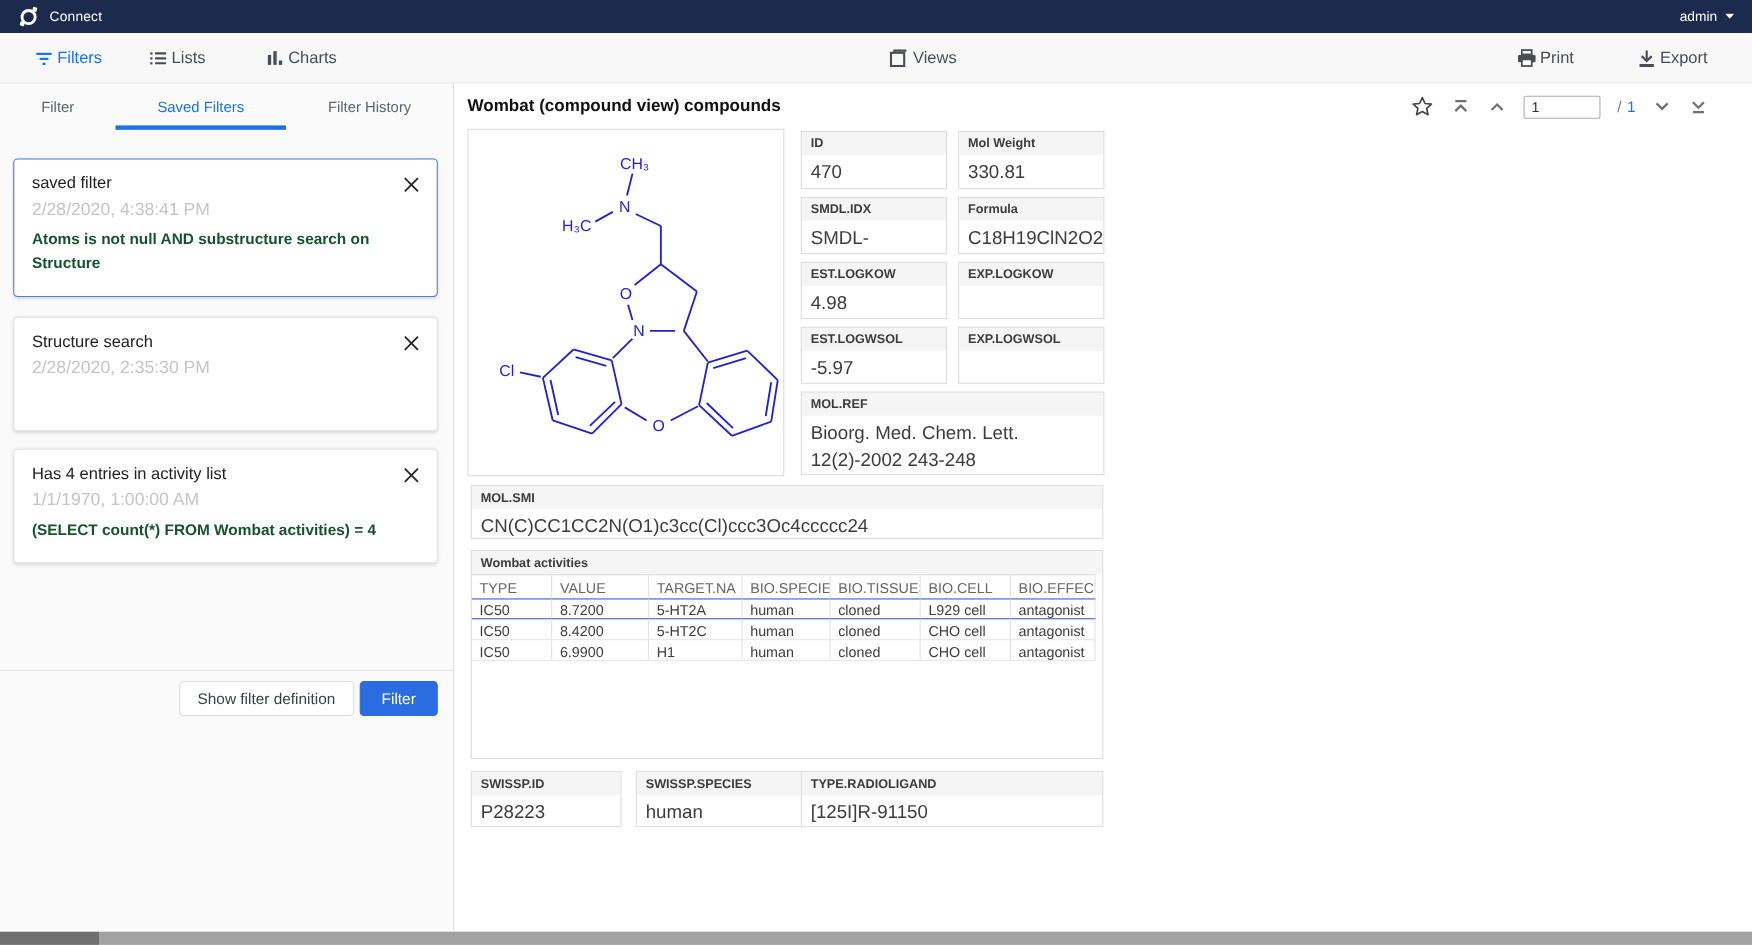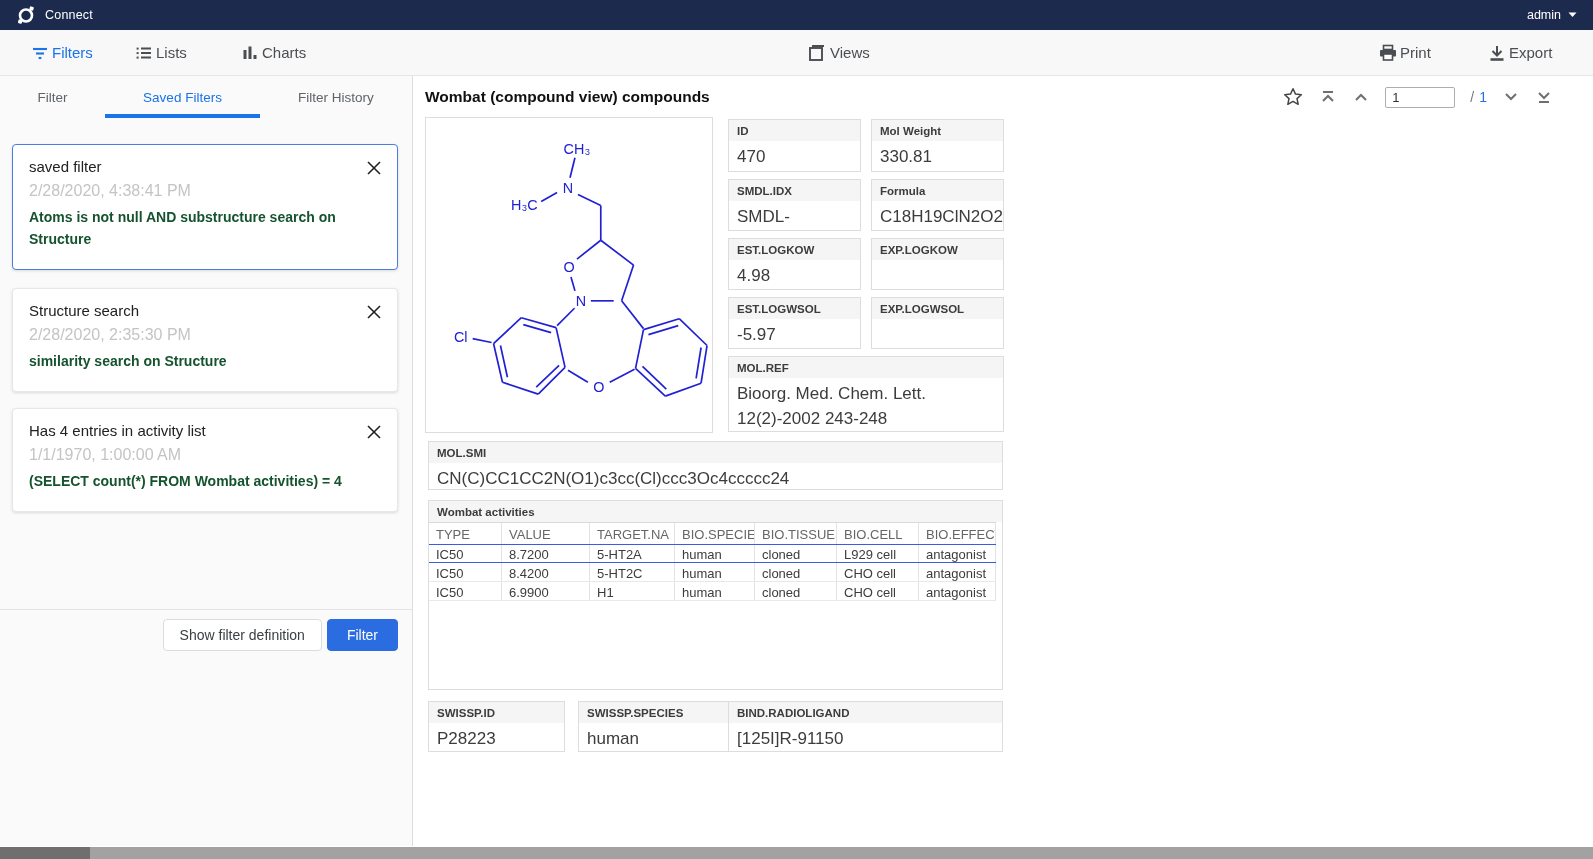--- a/index.html
+++ b/index.html
@@ -188,21 +188,20 @@
       <svg width="18" height="18" viewBox="0 0 18 18" stroke="#222" stroke-width="1.6">
           <line x1="3" y1="3" x2="15" y2="15"></line>
           <line x1="15" y1="3" x2="3" y2="15"></line>
         </svg>
     </span>
   </div>
 
   <div class="card" style="top:212px; height:104px;">
     <div class="title">Structure search</div>
     <div class="time">2/28/2020, 2:35:30 PM</div>
-    <div class="desc">similarity search on Structure</div>
     <span class="close">
       <svg width="18" height="18" viewBox="0 0 18 18" stroke="#222" stroke-width="1.6">
           <line x1="3" y1="3" x2="15" y2="15"></line>
           <line x1="15" y1="3" x2="3" y2="15"></line>
         </svg>
     </span>
   </div>
 
   <div class="card" style="top:332px; height:104px;">
     <div class="title">Has 4 entries in activity list</div>
@@ -398,21 +397,21 @@
 
   <div class="fbox" style="left:15px; top:625px; width:137px; height:51px;">
     <div class="flabel">SWISSP.ID</div>
     <div class="fvalue">P28223</div>
   </div>
   <div class="fbox" style="left:165px; top:625px; width:154px; height:51px;">
     <div class="flabel">SWISSP.SPECIES</div>
     <div class="fvalue">human</div>
   </div>
   <div class="fbox" style="left:315px; top:625px; width:275px; height:51px;">
-    <div class="flabel">BIND.RADIOLIGAND</div>
+    <div class="flabel">TYPE.RADIOLIGAND</div>
     <div class="fvalue">[125I]R-91150</div>
   </div>
 </div>
 
 <div class="scrollbar-x">
   <div class="seg-a"></div>
   <div class="seg-b"></div>
 </div>
 
 </body></html>

